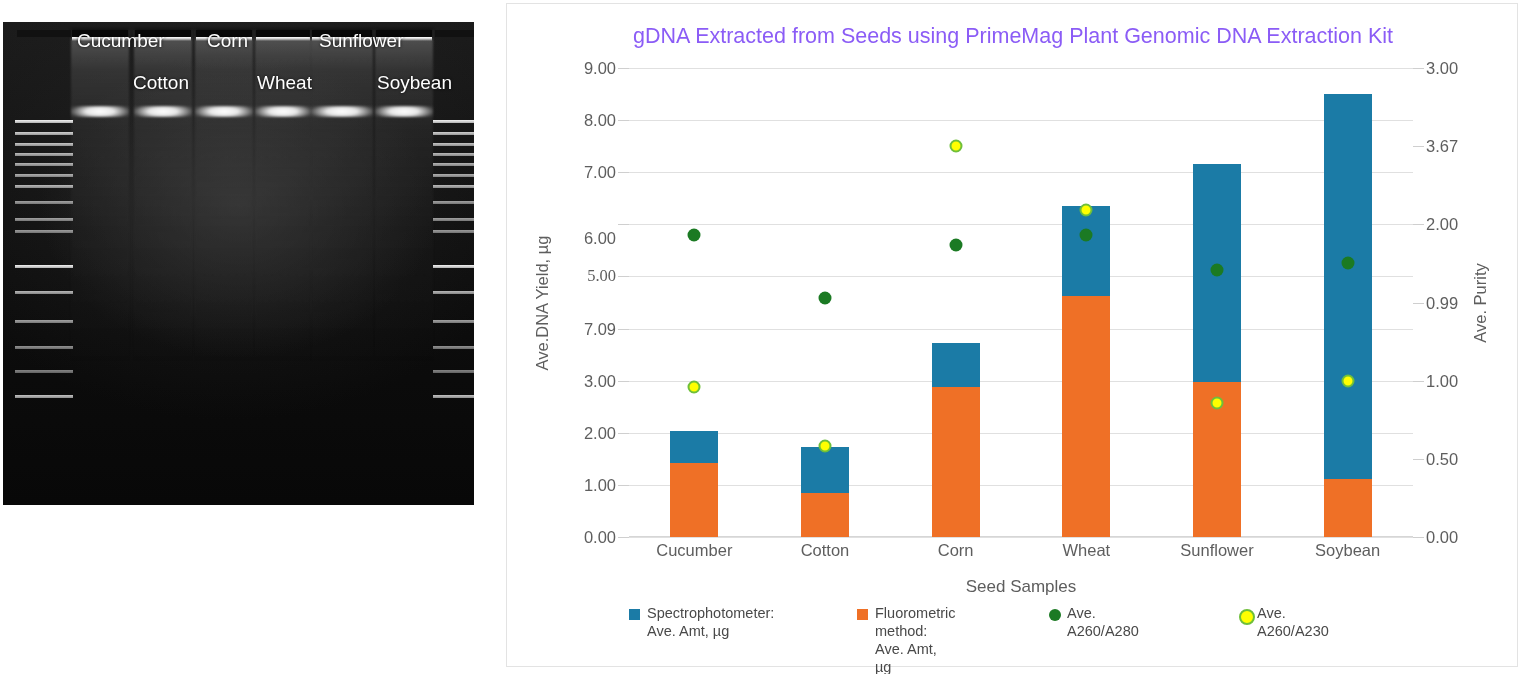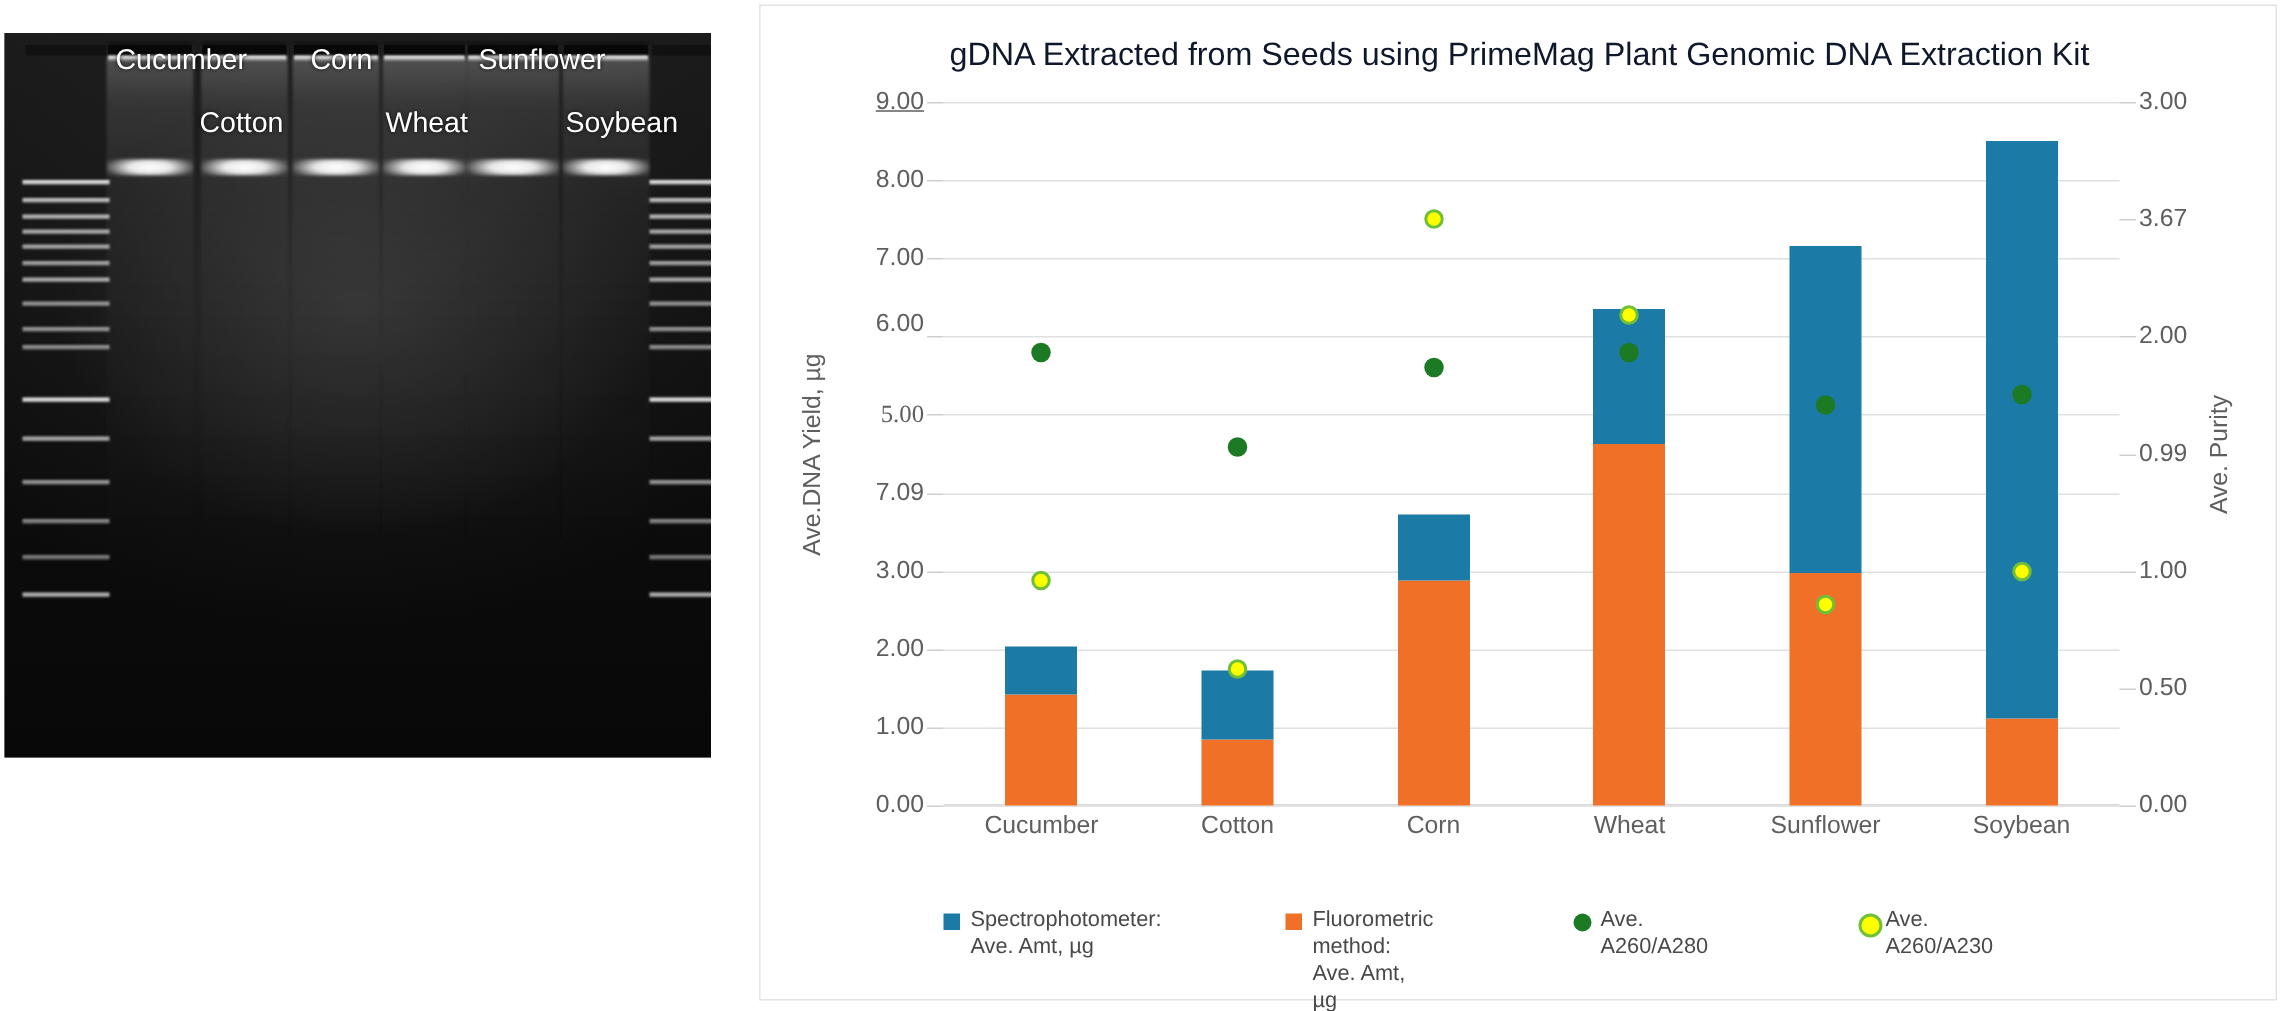--- a/index.html
+++ b/index.html
@@ -38,21 +38,21 @@
     background:linear-gradient(180deg,#ffffff,#b9b9b9);filter:blur(0.7px);opacity:.88;}
   .lad-well{position:absolute;left:2px;top:8px;width:54px;height:7px;background:#111;}
   .gel-label{position:absolute;color:#ffffff;font-size:19px;
     font-family:"Liberation Sans",sans-serif;white-space:nowrap;
     text-shadow:0 0 3px rgba(0,0,0,0.85);}
 
   
   .chart-panel{position:absolute;left:506px;top:3px;width:1012px;height:664px;
     background:#ffffff;border:1px solid #e3e3e3;box-sizing:border-box;}
   .chart-title{position:absolute;left:0;top:20px;width:1012px;text-align:center;
-    font-size:21.5px;color:#0f172a;font-family:"Liberation Sans",sans-serif;}
+    font-size:21.5px;color:#8b5cf6;font-family:"Liberation Sans",sans-serif;}
 
   .plot{position:absolute;left:122px;top:64px;width:784px;height:469px;}
   .gridline{position:absolute;left:0;width:100%;height:1px;background:#e0e0e0;}
   .axis-base{position:absolute;left:0;bottom:0;width:100%;height:1px;background:#d6d6d6;}
 
   .ytick-l{position:absolute;right:100%;margin-right:13px;transform:translateY(-50%);
     font-size:16.5px;color:#5e5e5e;white-space:nowrap;text-align:right;}
   .ytick-r{position:absolute;left:100%;margin-left:13px;transform:translateY(-50%);
     font-size:16.5px;color:#5e5e5e;white-space:nowrap;}
   .ytickmark{position:absolute;width:11px;height:1px;background:#cfcfcf;}
@@ -189,49 +189,50 @@
 
     <div class="ylabel-left">
       <span>Ave.DNA Yield, µg</span>
     </div>
     <div class="ylabel-right">
       <span>Ave. Purity</span>
     </div>
 
     <div class="plot" id="plot">
       <div class="axis-base"></div>
+      <div class="xlabel">Seed Samples</div>
     <div class="gridline" style="top: 469px;"></div>
         <div class="ytick-l" style="top: 469px;">0.00</div>
         <div class="ytickmark" style="top: 469px; left: -11px;"></div>
         <div class="gridline" style="top: 416.889px;"></div>
         <div class="ytick-l" style="top: 416.889px;">1.00</div>
         <div class="ytickmark" style="top: 416.889px; left: -11px;"></div>
         <div class="gridline" style="top: 364.778px;"></div>
         <div class="ytick-l" style="top: 364.778px;">2.00</div>
         <div class="ytickmark" style="top: 364.778px; left: -11px;"></div>
         <div class="gridline" style="top: 312.667px;"></div>
         <div class="ytick-l" style="top: 312.667px;">3.00</div>
         <div class="ytickmark" style="top: 312.667px; left: -11px;"></div>
         <div class="gridline" style="top: 260.556px;"></div>
         <div class="ytick-l" style="top: 260.556px;">7.09</div>
         <div class="ytickmark" style="top: 260.556px; left: -11px;"></div>
         <div class="gridline" style="top: 208.444px;"></div>
         <div class="ytick-l" style="top: 208.444px; font-family: Liberation Serif, serif;">5.00</div>
         <div class="ytickmark" style="top: 208.444px; left: -11px;"></div>
         <div class="gridline" style="top: 156.333px;"></div>
-        <div class="ytick-l" style="top: 148px;">6.00</div>
+        <div class="ytick-l" style="top: 170px;">6.00</div>
         <div class="ytickmark" style="top: 156.333px; left: -11px;"></div>
         <div class="gridline" style="top: 104.222px;"></div>
         <div class="ytick-l" style="top: 104.222px;">7.00</div>
         <div class="ytickmark" style="top: 104.222px; left: -11px;"></div>
         <div class="gridline" style="top: 52.1111px;"></div>
         <div class="ytick-l" style="top: 52.1111px;">8.00</div>
         <div class="ytickmark" style="top: 52.1111px; left: -11px;"></div>
         <div class="gridline" style="top: 0px;"></div>
-        <div class="ytick-l" style="top: 0px; text-decoration: underline;">9.00</div>
+        <div class="ytick-l" style="top: 0px;">9.00</div>
         <div class="ytickmark" style="top: 0px; left: -11px;"></div>
         <div class="ytick-r" style="top: 469px;">0.00</div>
         <div class="ytickmark" style="top: 469px; left: 784px;"></div>
         <div class="ytick-r" style="top: 390.833px;">0.50</div>
         <div class="ytickmark" style="top: 390.833px; left: 784px;"></div>
         <div class="ytick-r" style="top: 312.667px;">1.00</div>
         <div class="ytickmark" style="top: 312.667px; left: 784px;"></div>
         <div class="ytick-r" style="top: 234.5px;">0.99</div>
         <div class="ytickmark" style="top: 234.5px; left: 784px;"></div>
         <div class="ytick-r" style="top: 156.333px;">2.00</div>

